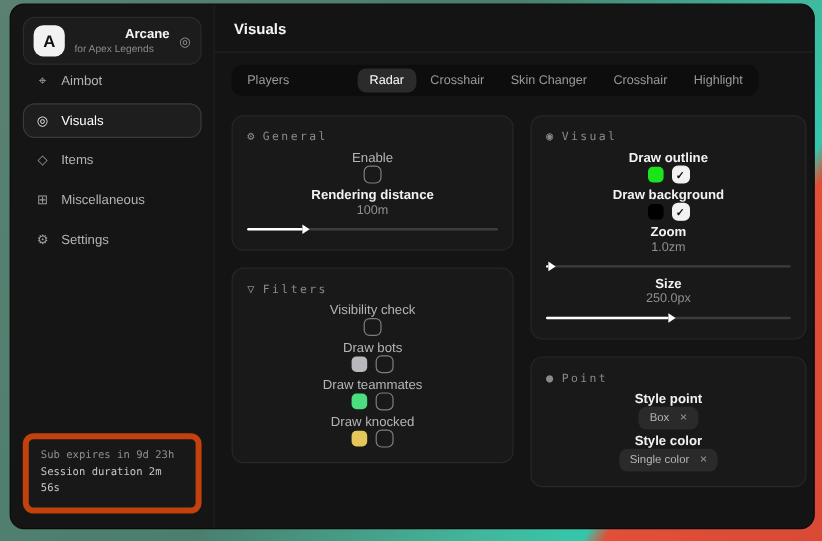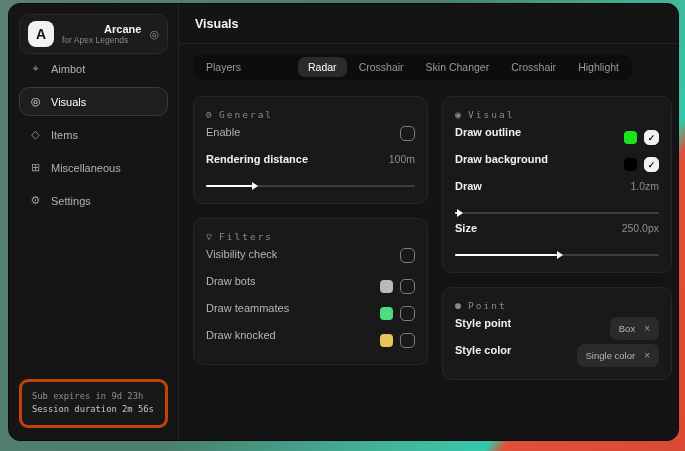--- a/index.html
+++ b/index.html
@@ -38,21 +38,21 @@
   }
   .nav-item {
     display:flex; align-items:center; gap:9px; padding:7px 9px; margin-bottom:4px;
     color:#b3b3b3; font-size:11px; border:1px solid transparent; border-radius:10px; cursor:pointer;
   }
   .nav-item .nav-icon { color:#9a9a9a; font-size:11px; width:13px; text-align:center; }
   .nav-item.selected { background:#1e1e1e; border-color:#3a3a3a; color:#fff; }
   .nav-item.selected .nav-icon { color:#e5e5e5; }
   .sidebar-spacer { flex:1; }
   .session-card {
-    background:#181818; border:3px solid #c2410c; border-radius:9px; padding:8px 10px;
+    background:#181818; border:5px solid #c2410c; border-radius:9px; padding:8px 10px;
     font-family:"DejaVu Sans Mono", monospace; font-size:8.8px; line-height:1.55;
   }
   .session-line1 { color:#8f8f8f; }
   .session-line2 { color:#c7c7c7; }
   
   .main { flex:1; display:flex; flex-direction:column; min-width:0; background:#141414; }
   .main-header { padding:13px 16px 12px 16px; border-bottom:1px solid #242424; }
   .main-title { color:#f5f5f5; font-size:12.5px; font-weight:bold; }
   .tabs-row { padding:10px 14px 4px 14px; }
   .tabs {
@@ -67,21 +67,21 @@
   .card {
     background:#191919; border:1px solid #272727; border-radius:10px;
     padding:10px 12px 12px 12px; margin-bottom:14px;
   }
   .section-header {
     display:flex; align-items:center; gap:7px;
     font-family:"DejaVu Sans Mono", monospace; font-size:9.5px; letter-spacing:2px;
     color:#8a8a8a; margin:2px 0 6px 0;
   }
   .section-icon { font-size:10px; letter-spacing:0; }
-  .row { display:flex; justify-content:space-between; min-height:23px; margin-top:4px; }
+  .row { display:flex; align-items:center; justify-content:space-between; min-height:23px; margin-top:4px;flex-direction:column; }
   .row-label { color:#b5b5b5; font-size:11px; }
   .row-label.strong { color:#f2f2f2; font-weight:bold; }
   .row-value { color:#8f8f8f; font-size:10.5px; }
   .row-end { display:flex; align-items:center; gap:7px; }
   .checkbox {
     width:15px; height:15px; border:1.5px solid #7e7e7e; border-radius:5px;
     cursor:pointer; flex-shrink:0; display:flex; align-items:center; justify-content:center;
   }
   .checkbox.checked { background:#f2f2f2; border-color:#f2f2f2; color:#111; font-size:9px; font-weight:bold; }
   .swatch { width:13px; height:13px; border-radius:4px; flex-shrink:0; cursor:pointer; }
@@ -237,21 +237,21 @@
             </span>
           </div>
           <div class="row">
             <span class="row-label strong">Draw background</span>
             <span class="row-end">
               <span class="swatch" style="background: rgb(0, 0, 0);"></span>
               <span class="checkbox checked">✓</span>
             </span>
           </div>
           <div class="row">
-            <span class="row-label strong">Draw</span>
+            <span class="row-label strong">Zoom</span>
             <span class="row-value">1.0zm</span>
           </div>
           <div class="slider">
             <div class="slider-track"></div>
             <div class="slider-fill" style="width: 1%;">
               <div class="slider-thumb"></div>
             </div>
           </div>
           <div class="row">
             <span class="row-label strong">Size</span>

